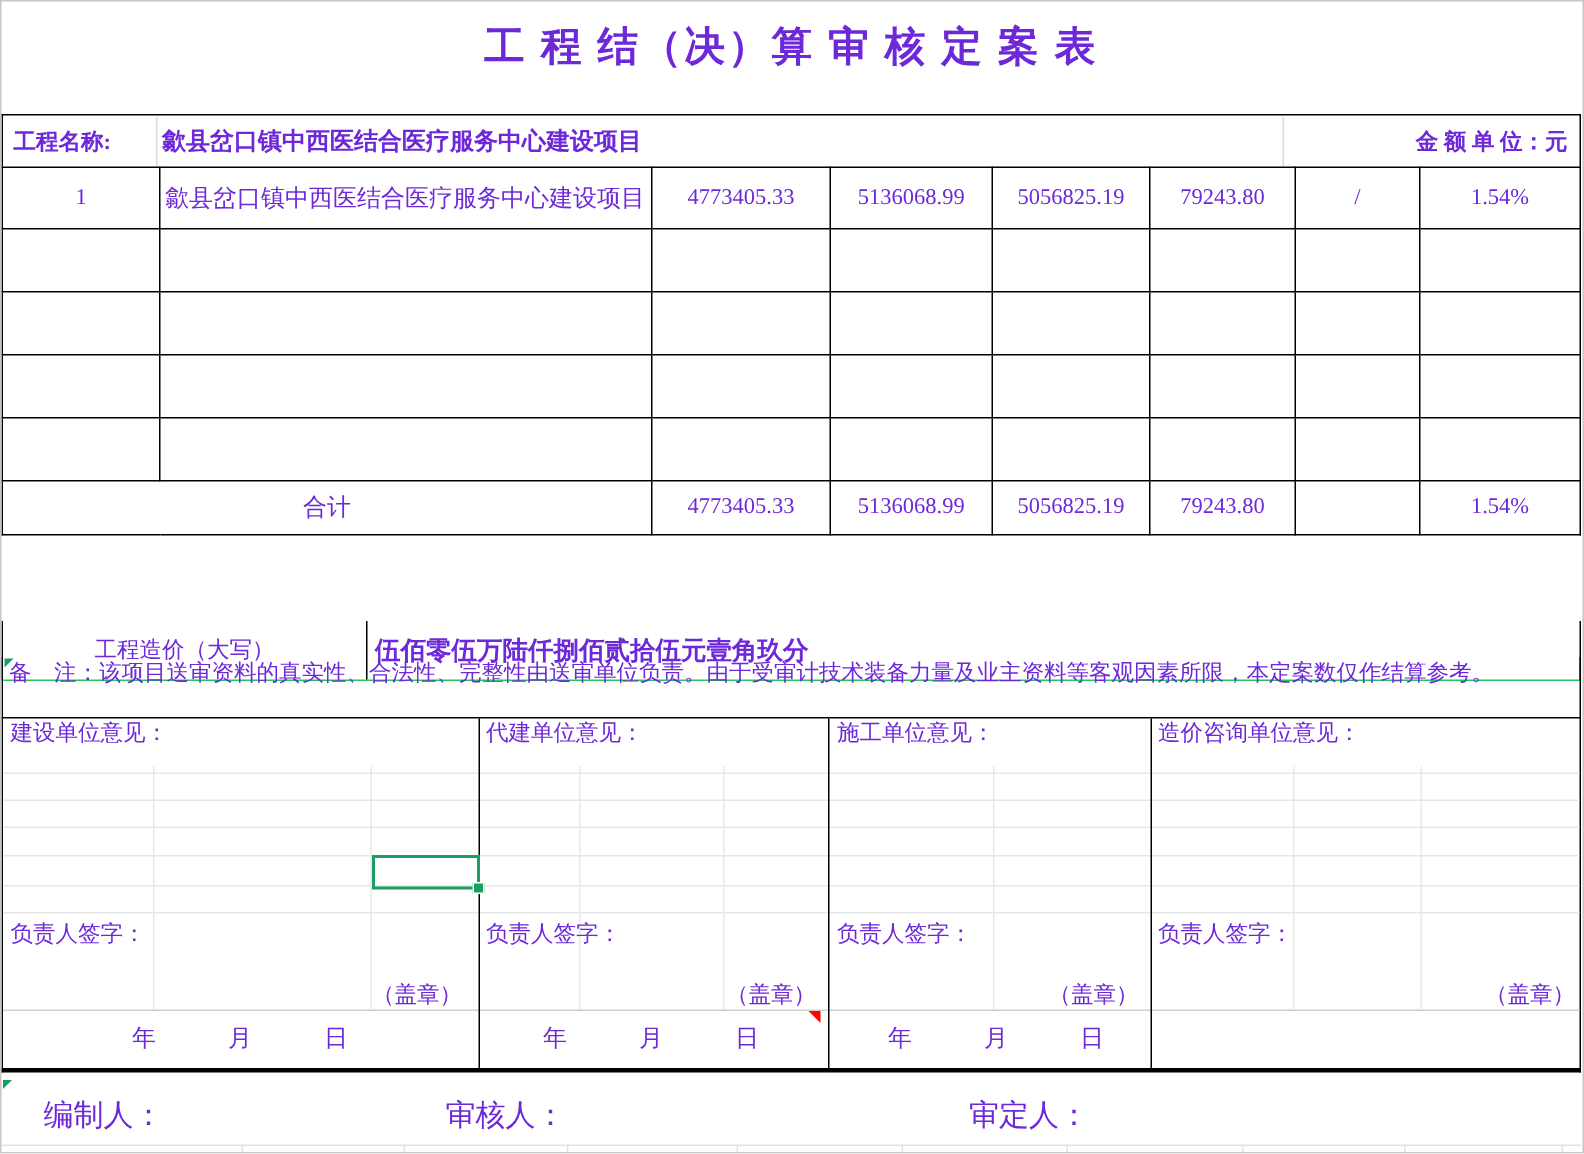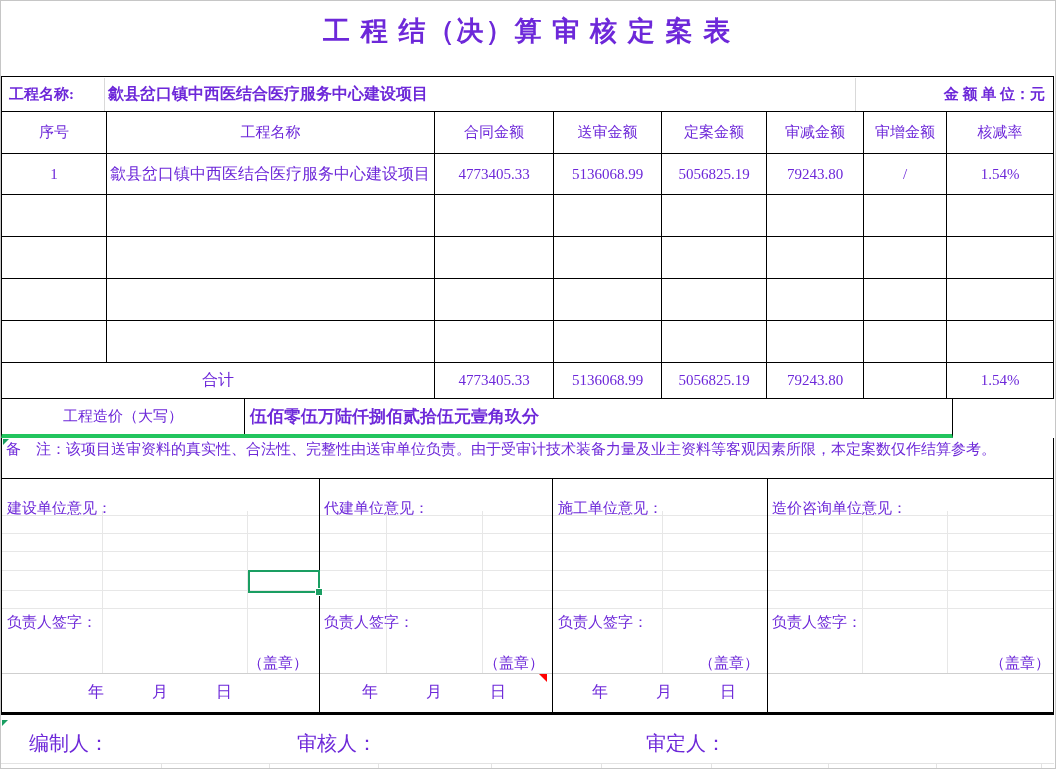--- a/index.html
+++ b/index.html
@@ -31,41 +31,41 @@
     padding:0 2px;overflow:hidden;white-space:nowrap;
   }
   table.main td.proj{ text-align:left;font-size:16px;padding-left:3px;}
   tr.hdr td{height:41px;}
   tr.r1 td{height:40px;}
   tr.er td{height:41px;}
   tr.total td{height:35px;}
   tr.total td.tlabel{font-size:16px;}
   
   .dx-row{
-    position:absolute;left:0;top:397px;width:952px;height:40px;box-sizing:border-box;
-    border-left:1px solid #000;border-right:1px solid #000;border-bottom:4px solid #22c55e;
+    position:absolute;left:0;top:413px;width:1053px;height:40px;box-sizing:border-box;
+    border-left:1px solid #000;border-right:1px solid #000;border-bottom:1px solid #22c55e;
     display:flex;
   }
   .dx-label{width:243px;box-sizing:border-box;border-right:1px solid #000;
     display:flex;align-items:center;justify-content:center;font-size:15px;}
   .dx-value{flex:1;display:flex;align-items:center;padding-left:5px;
     font-size:17px;font-weight:bold;}
   
   .remark-row{
     position:absolute;left:0;top:437px;width:1053px;height:41px;box-sizing:border-box;
     border-left:1px solid #000;border-right:1px solid #000;border-bottom:1px solid #000;
     font-size:15px;line-height:19px;padding:2px 4px 0 4px;
   }
   
   .opinions{
     position:absolute;left:0;top:478px;width:1053px;height:236px;box-sizing:border-box;
     border-left:1px solid #000;border-right:1px solid #000;border-bottom:3px solid #000;
   }
   .opinions .divider{position:absolute;top:0;bottom:0;width:1px;background:#000;}
-  .op-label{position:absolute;font-size:15px;top:20px;}
+  .op-label{position:absolute;font-size:15px;top:0;}
   .sig-label{position:absolute;font-size:15px;top:134px;}
   .seal-label{position:absolute;font-size:15px;top:175px;}
   .ymd{position:absolute;top:203px;font-size:16px;}
   .ymd span{margin:0 24px;}
   .hfaint{position:absolute;left:0;width:1051px;height:1px;background:#e7e7e7;}
   .vfaint2{position:absolute;width:1px;background:#e7e7e7;top:32px;height:162px;}
   .sep-faint{position:absolute;left:0;width:1051px;height:1px;background:#cfcfcf;top:194px;}
   
   .sel-cell{
     position:absolute;left:246px;top:91px;width:68px;height:19px;
@@ -110,30 +110,20 @@
       <col style="width:105px">
         <col style="width:328px">
         <col style="width:119px">
         <col style="width:108px">
       <col style="width:105px">
         <col style="width:97px">
         <col style="width:83px">
         <col style="width:107px">
     </colgroup>
     <tbody>
-        <tr class="hdr">
-      <td>序号</td>
-      <td>工程名称</td>
-      <td>合同金额</td>
-      <td>送审金额</td>
-      <td>定案金额</td>
-      <td>审减金额</td>
-      <td>审增金额</td>
-      <td>核减率</td>
-    </tr>
     <tr class="r1">
       <td>1</td>
       <td class="proj">歙县岔口镇中西医结合医疗服务中心建设项目</td>
       <td>4773405.33</td>
       <td>5136068.99</td>
       <td>5056825.19</td>
       <td>79243.80</td>
       <td>/</td>
       <td>1.54%</td>
     </tr>

